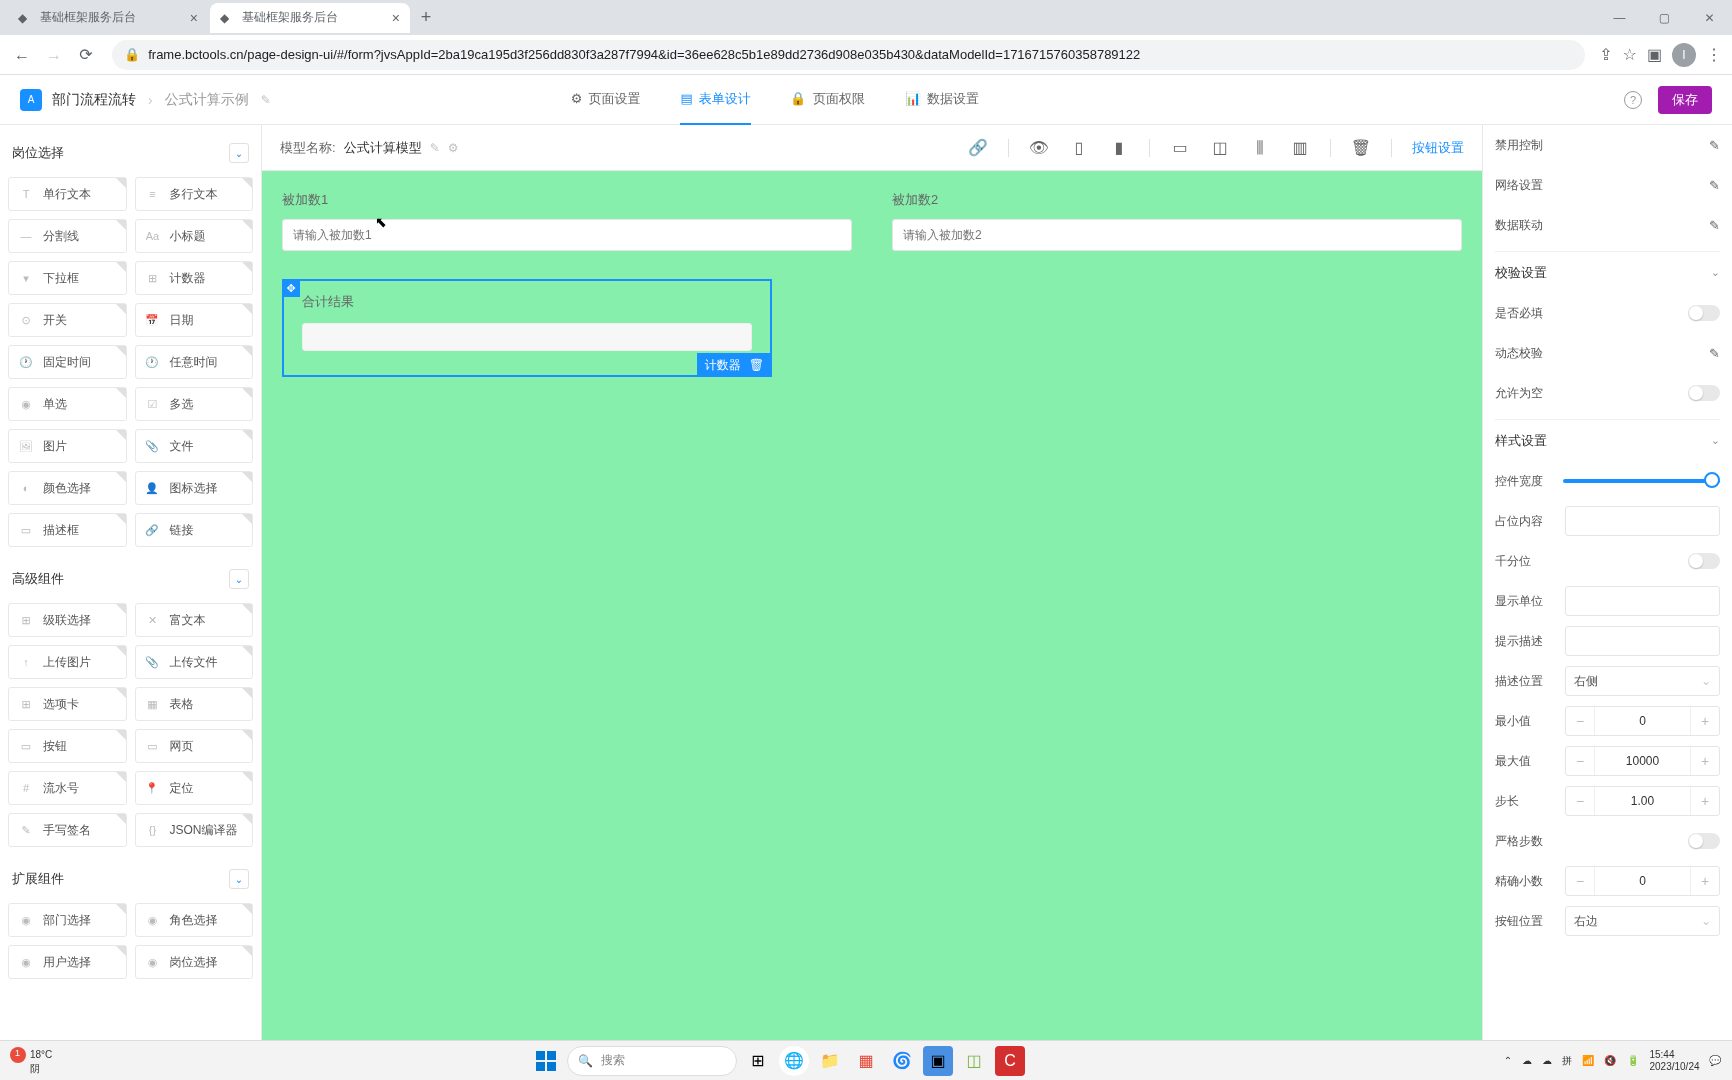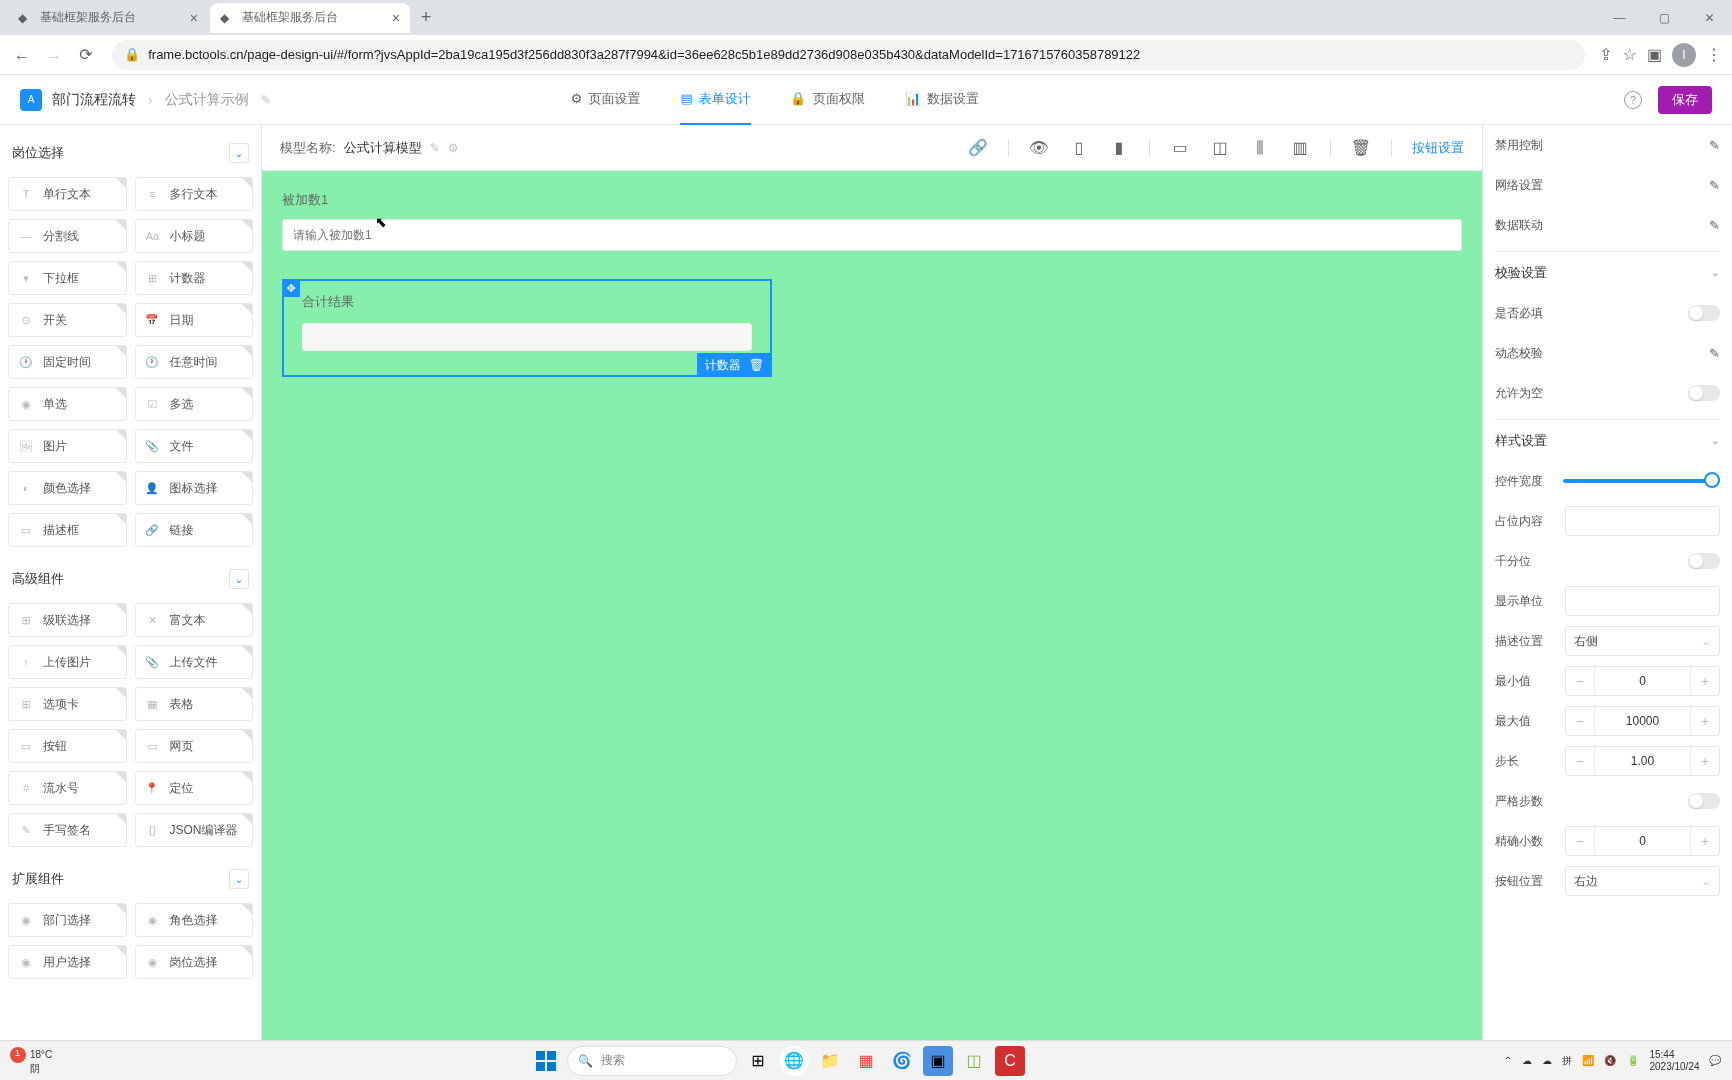--- a/index.html
+++ b/index.html
@@ -354,20 +354,24 @@
         <span class="tb-div"></span>
         <span class="btn-settings">按钮设置</span>
       </div>
     </div>
     <div class="canvas" style="position:relative">
       <div class="form-row">
         <div class="form-field">
           <label>被加数1</label>
           <input class="form-input" placeholder="请输入被加数1" style="">
         </div>
+        <div class="form-field">
+          <label>被加数2</label>
+          <input class="form-input" placeholder="请输入被加数2" style="">
+        </div>
       </div>
       <div class="selected-field">
         <div class="move-handle">✥</div>
         <label>合计结果</label>
         <div class="sel-input"></div>
         <div class="field-tag">
           <span>计数器</span>
           <span>🗑</span>
         </div>
       </div>
@@ -419,20 +423,24 @@
     <div class="rp-row">
         <span>占位内容</span>
         <input class="rp-input" style="">
       </div>
     <div class="rp-row">
         <span>千分位</span>
         <div class="switch"></div>
       </div>
     <div class="rp-row">
         <span>显示单位</span>
+        <input class="rp-input" style="">
+      </div>
+    <div class="rp-row">
+        <span>提示描述</span>
         <input class="rp-input" style="">
       </div>
     <div class="rp-row">
         <span>描述位置</span>
         <div class="rp-select">
           <span>右侧</span>
           <span style="color:#ccc">⌄</span>
         </div>
       </div>
     <div class="rp-row">

